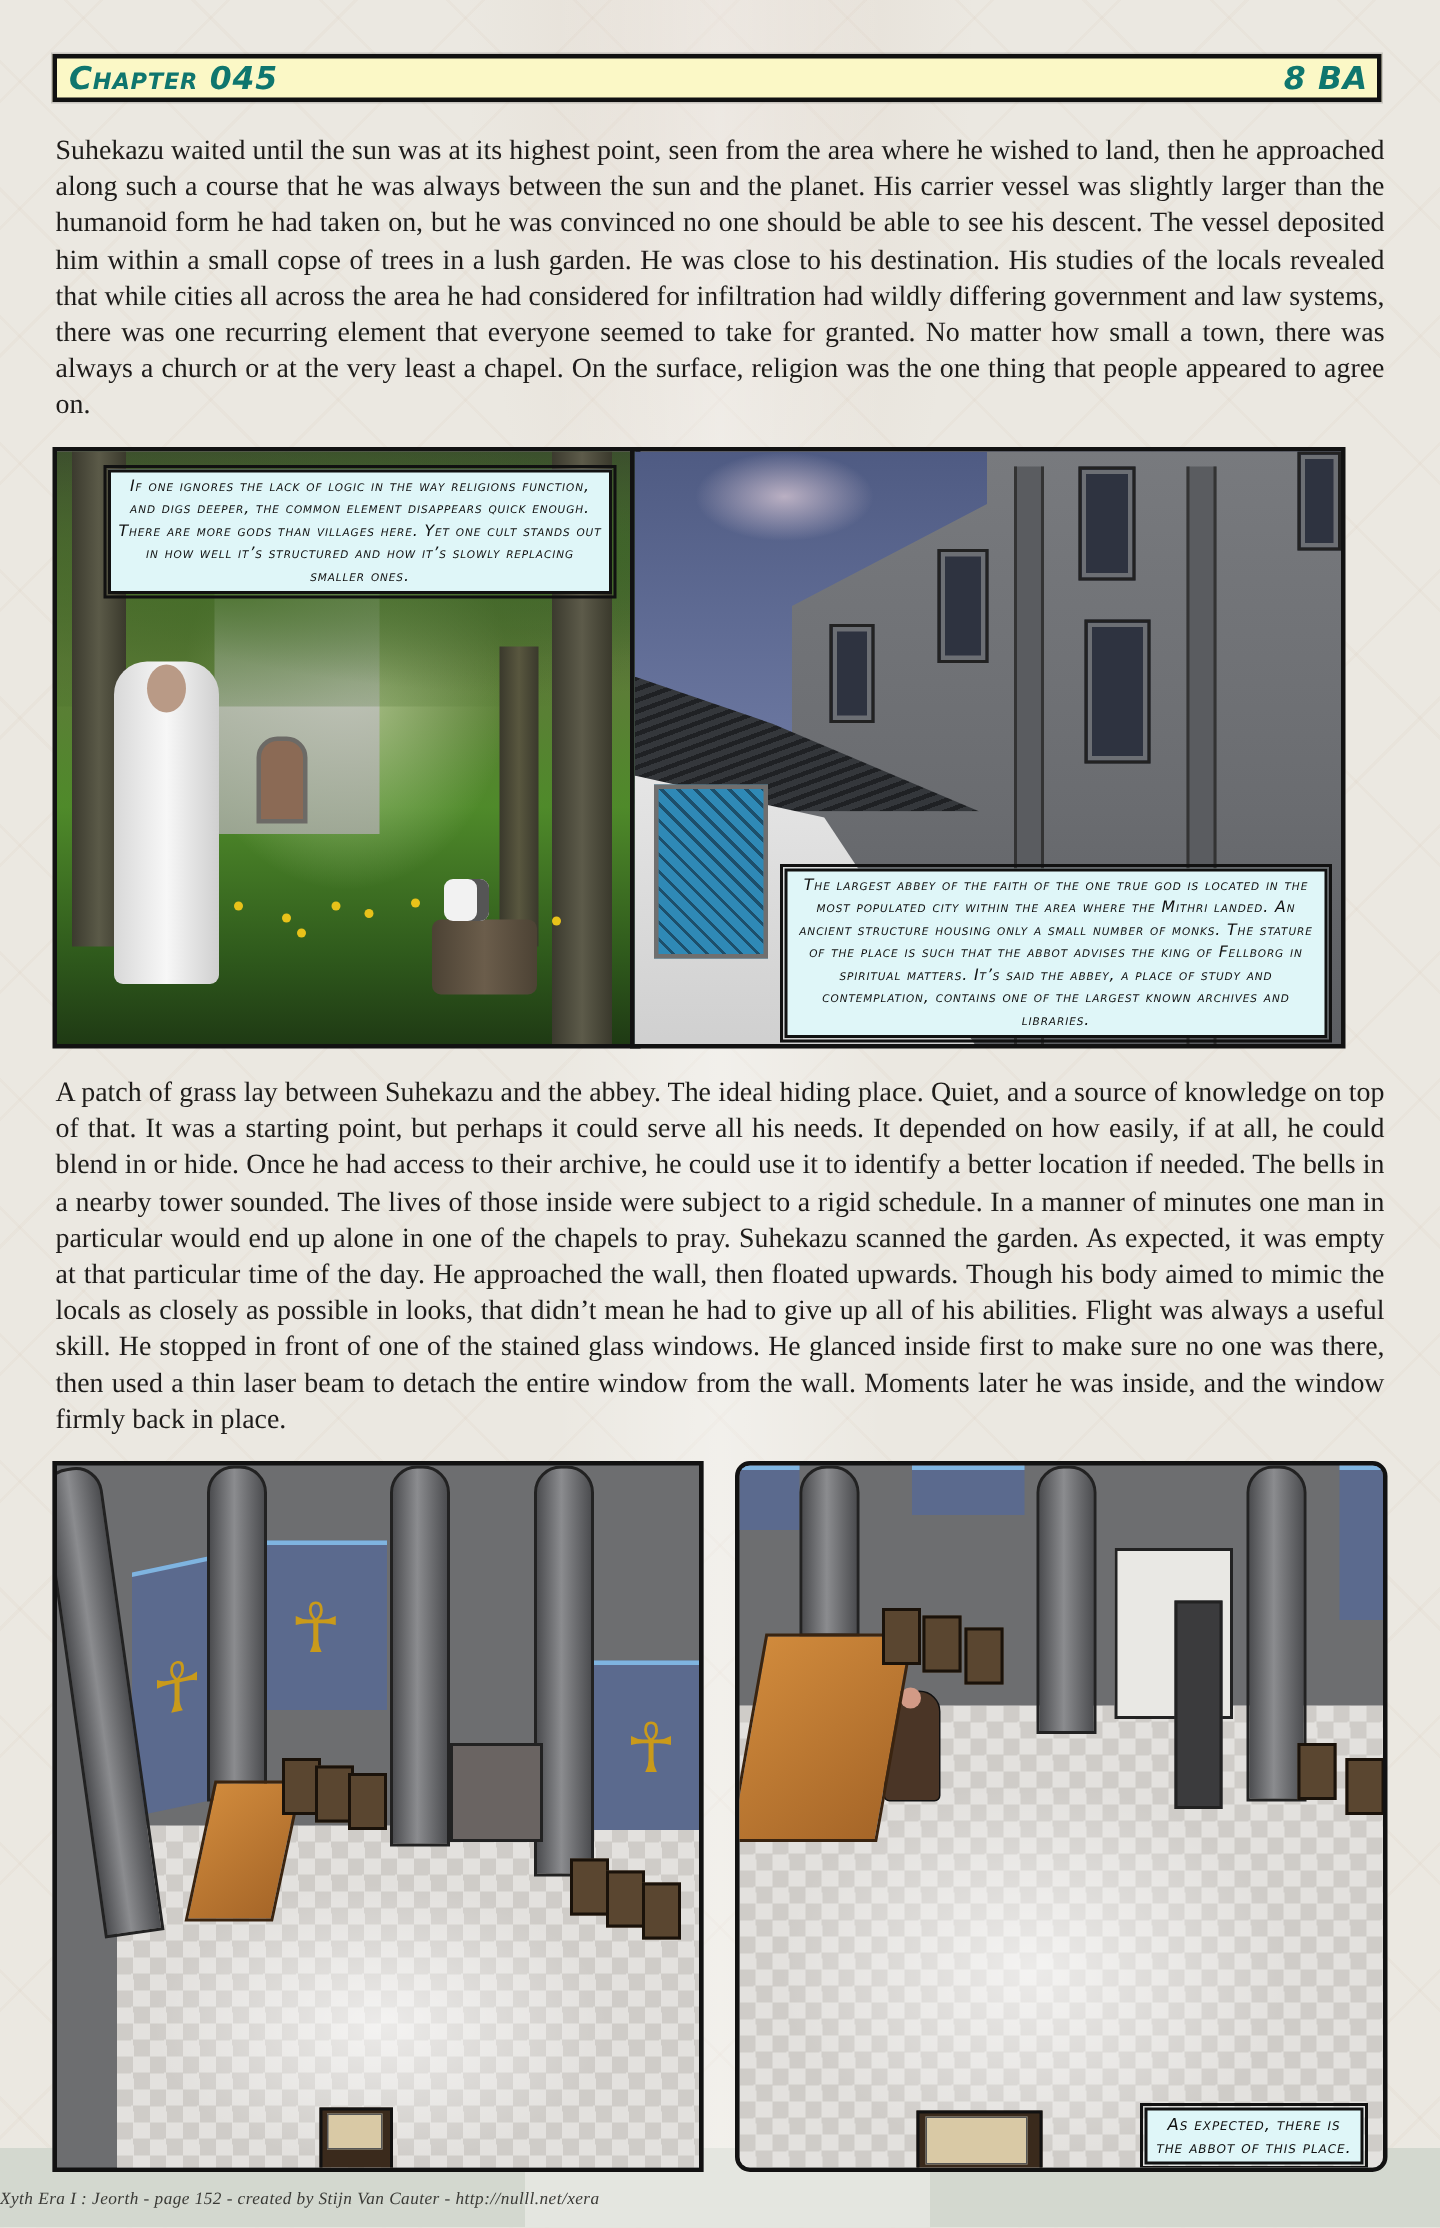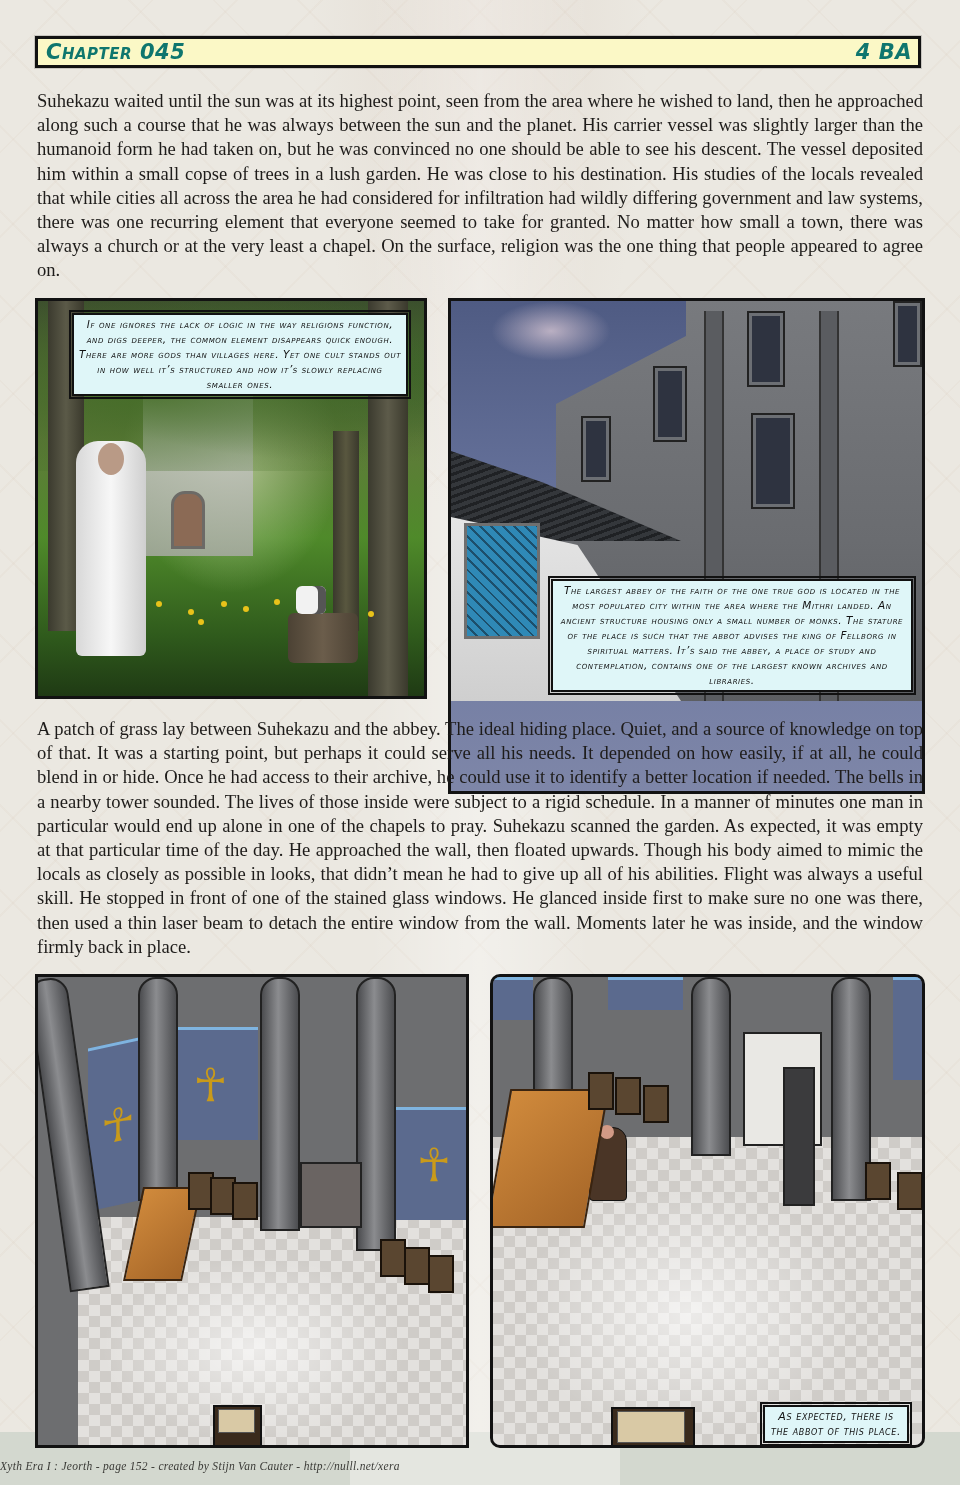--- a/index.html
+++ b/index.html
@@ -67,21 +67,21 @@
     #p1 .tree-m { position:absolute; left: 295px; top: 130px; width: 26px; height: 200px; background: linear-gradient(90deg,#3a392c,#59573f,#3a392c); }
     #p1 .canopy { position:absolute; left:-20px; top:-30px; width:440px; height:200px; background: radial-gradient(ellipse at 30% 60%, rgba(70,110,40,0.9), rgba(40,70,25,0.0) 70%), radial-gradient(ellipse at 80% 50%, rgba(60,100,40,0.9), rgba(0,0,0,0) 65%); }
     #p1 .monk { position:absolute; left: 38px; top: 140px; width: 70px; height: 215px; background: linear-gradient(90deg,#d8d8d8,#f7f7f7 50%,#cfcfcf); border-radius: 22px 22px 6px 6px; }
     #p1 .monk-head { position:absolute; left: 60px; top: 142px; width: 26px; height: 32px; background: #b99a86; border-radius: 50%; }
     #p1 .stump { position:absolute; left: 250px; top: 312px; width: 70px; height: 50px; background: linear-gradient(90deg,#4c4234,#6b5d4b,#4c4234); border-radius: 6px; }
     #p1 .cat { position:absolute; left: 258px; top: 285px; width: 30px; height: 28px; background: #f2f2f2; border-radius: 6px; box-shadow: inset -8px 0 0 #555; }
     #p1 .flower { position:absolute; width: 6px; height: 6px; border-radius: 50%; background: #e8c21a; }
     #p1 .caption { left: 34px; top: 12px; width: 336px; }
 
     
-    #p2 { left: 448px; top: 298px; width: 477px; height: 496px;
+    #p2 { left: 420px; top: 298px; width: 477px; height: 401px;
       background: linear-gradient(180deg,#4f5b83 0%, #6b77a0 50%, #7e86a8 100%); }
     #p2 .cloud { position:absolute; left: 40px; top: 0; width: 120px; height: 60px; background: radial-gradient(ellipse, rgba(230,210,220,0.7), rgba(0,0,0,0) 70%); }
     #p2 .tower { position:absolute; left: 105px; top: 0; width: 370px; height: 400px; background: linear-gradient(180deg,#787a7e,#6a6c70 60%,#5c5e62); clip-path: polygon(0 103px, 130px 35px, 130px 0, 370px 0, 370px 400px, 0 400px); }
     #p2 .buttress { position:absolute; top: 10px; width: 16px; height: 390px; background: #5a5c60; border-left: 2px solid #333; border-right: 2px solid #333; }
     #p2 .win { position:absolute; background: #2e3340; border: 2px solid #222; box-shadow: inset 0 0 0 3px #6c6f74; }
     #p2 .roof { position:absolute; left: 0; top: 150px; width: 230px; height: 90px; background: repeating-linear-gradient(160deg,#1f2124 0 3px,#34373b 3px 7px); clip-path: polygon(0 0, 40% 35%, 100% 100%, 0 100%); }
     #p2 .wall-w { position:absolute; left: 0; top: 200px; width: 230px; height: 200px; background: linear-gradient(180deg,#e7e7e7,#cfcfcf); clip-path: polygon(0 8%, 55% 22%, 100% 100%, 0 100%); }
     #p2 .stained { position:absolute; left: 13px; top: 222px; width: 70px; height: 110px; border: 3px solid #6f6f6f; background: repeating-linear-gradient(45deg,#2f89b6 0 6px,#1d4f6b 6px 8px), #2f89b6; }
     #p2 .caption { left: 100px; top: 278px; width: 362px; }
 
@@ -112,21 +112,21 @@
 </head>
 <body>
 
 <div class="pillar"></div>
 <div class="footer-band">
     <div class="light"></div>
   </div>
 
 <div class="header">
   <span class="left">Chapter 045</span>
-  <span class="right">4 BA</span>
+  <span class="right">8 BA</span>
 </div>
 
 <div class="prose" style="top: 89px;">
   <p>Suhekazu waited until the sun was at its highest point, seen from the area where he wished to land, then he approached along such a course that he was always between the sun and the planet. His carrier vessel was slightly larger than the humanoid form he had taken on, but he was convinced no one should be able to see his descent. The vessel deposited him within a small copse of trees in a lush garden. He was close to his destination. His studies of the locals revealed that while cities all across the area he had considered for infiltration had wildly differing government and law systems, there was one recurring element that everyone seemed to take for granted. No matter how small a town, there was always a church or at the very least a chapel. On the surface, religion was the one thing that people appeared to agree on.</p>
 </div>
 
 <div class="panel" id="p1">
   <div class="church"></div>
   <div class="door"></div>
   <div class="canopy"></div>

